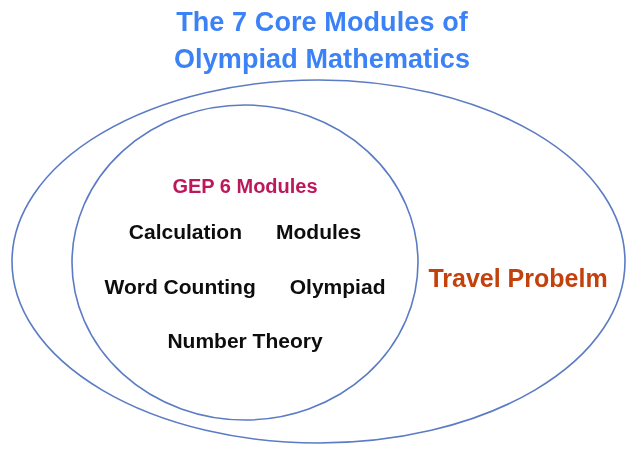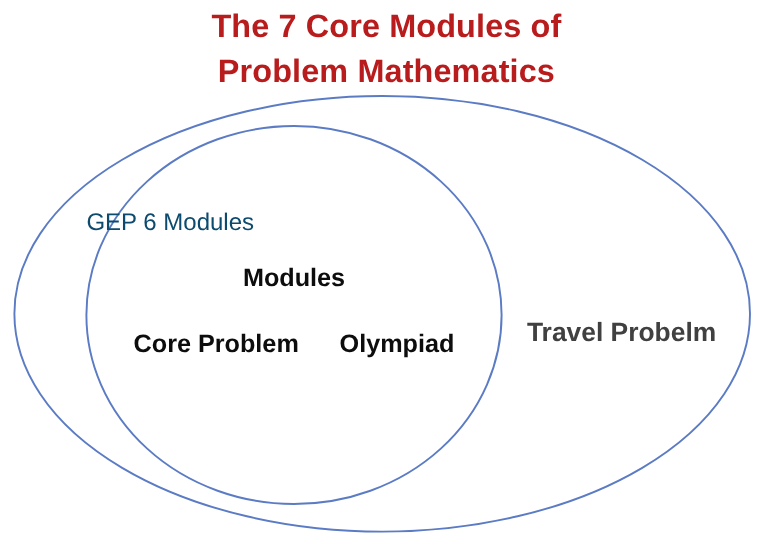--- a/index.html
+++ b/index.html
@@ -25,21 +25,21 @@
     height: 454px;
   }
 
   
   .title {
     position: absolute;
     left: 0;
     top: 4px;
     width: 644px;
     text-align: center;
-    color: #b91c1c;
+    color: #3b82f6;
     font-size: 27px;
     font-weight: bold;
     line-height: 37px;
     letter-spacing: 0.1px;
     white-space: nowrap;
   }
   .title-line { display: block; }
 
   
   .diagram-svg {
@@ -59,26 +59,26 @@
     height: 454px;
   }
 
   .lbl {
     position: absolute;
     white-space: nowrap;
     line-height: 1;
   }
 
   .inner-heading {
-    color: #0c4a6e;
+    color: #be185d;
     font-size: 20px;
-    font-weight: normal;
+    font-weight: bold;
     left: 72px;
     width: 346px;
-    text-align: left;
+    text-align: center;
     top: 176px;
   }
 
   .module {
     color: #0d0d0d;
     font-size: 21px;
     font-weight: bold;
   }
 
   .row {
@@ -93,59 +93,63 @@
     justify-content: center;
     gap: 34px;
   }
 
   .row1 { top: 220px; }
   .row2 { top: 275px; }
   .row3 { top: 329px; }
   .row4 { top: 381px; }
 
   .outer-only {
-    color: #404040;
-    font-size: 22px;
+    color: #c2410c;
+    font-size: 25px;
     font-weight: bold;
     left: 420px;
     width: 196px;
     text-align: center;
     top: 266px;
   }
 </style>
 </head>
 <body>
 
 <div id="canvas">
 
   <div class="title">
     <span class="title-line">The 7 Core Modules of</span>
-    <span class="title-line">Problem Mathematics</span>
+    <span class="title-line">Olympiad Mathematics</span>
   </div>
 
   <svg class="diagram-svg" viewBox="0 0 644 454" aria-hidden="true">
     <ellipse cx="318.5" cy="261.5" rx="306.5" ry="181.5" fill="none" stroke="#5B7BC4" stroke-width="1.6"></ellipse>
     <ellipse cx="245" cy="262.5" rx="173" ry="157.5" fill="none" stroke="#5B7BC4" stroke-width="1.6"></ellipse>
   </svg>
 
   <div class="labels">
 
     <div class="lbl inner-heading">GEP 6 Modules</div>
 
     <div class="row row1">
       <div class="row-pair">
+        <span class="module">Calculation</span>
         <span class="module">Modules</span>
       </div>
     </div>
 
     <div class="row row2">
       <div class="row-pair">
-        <span class="module">Core Problem</span>
+        <span class="module">Word Counting</span>
         <span class="module">Olympiad</span>
       </div>
     </div>
 
+    <div class="row row3">
+      <span class="module">Number Theory</span>
+    </div>
 
 
     <div class="lbl outer-only">Travel Probelm</div>
 
   </div>
 </div>
 
 </body></html>

